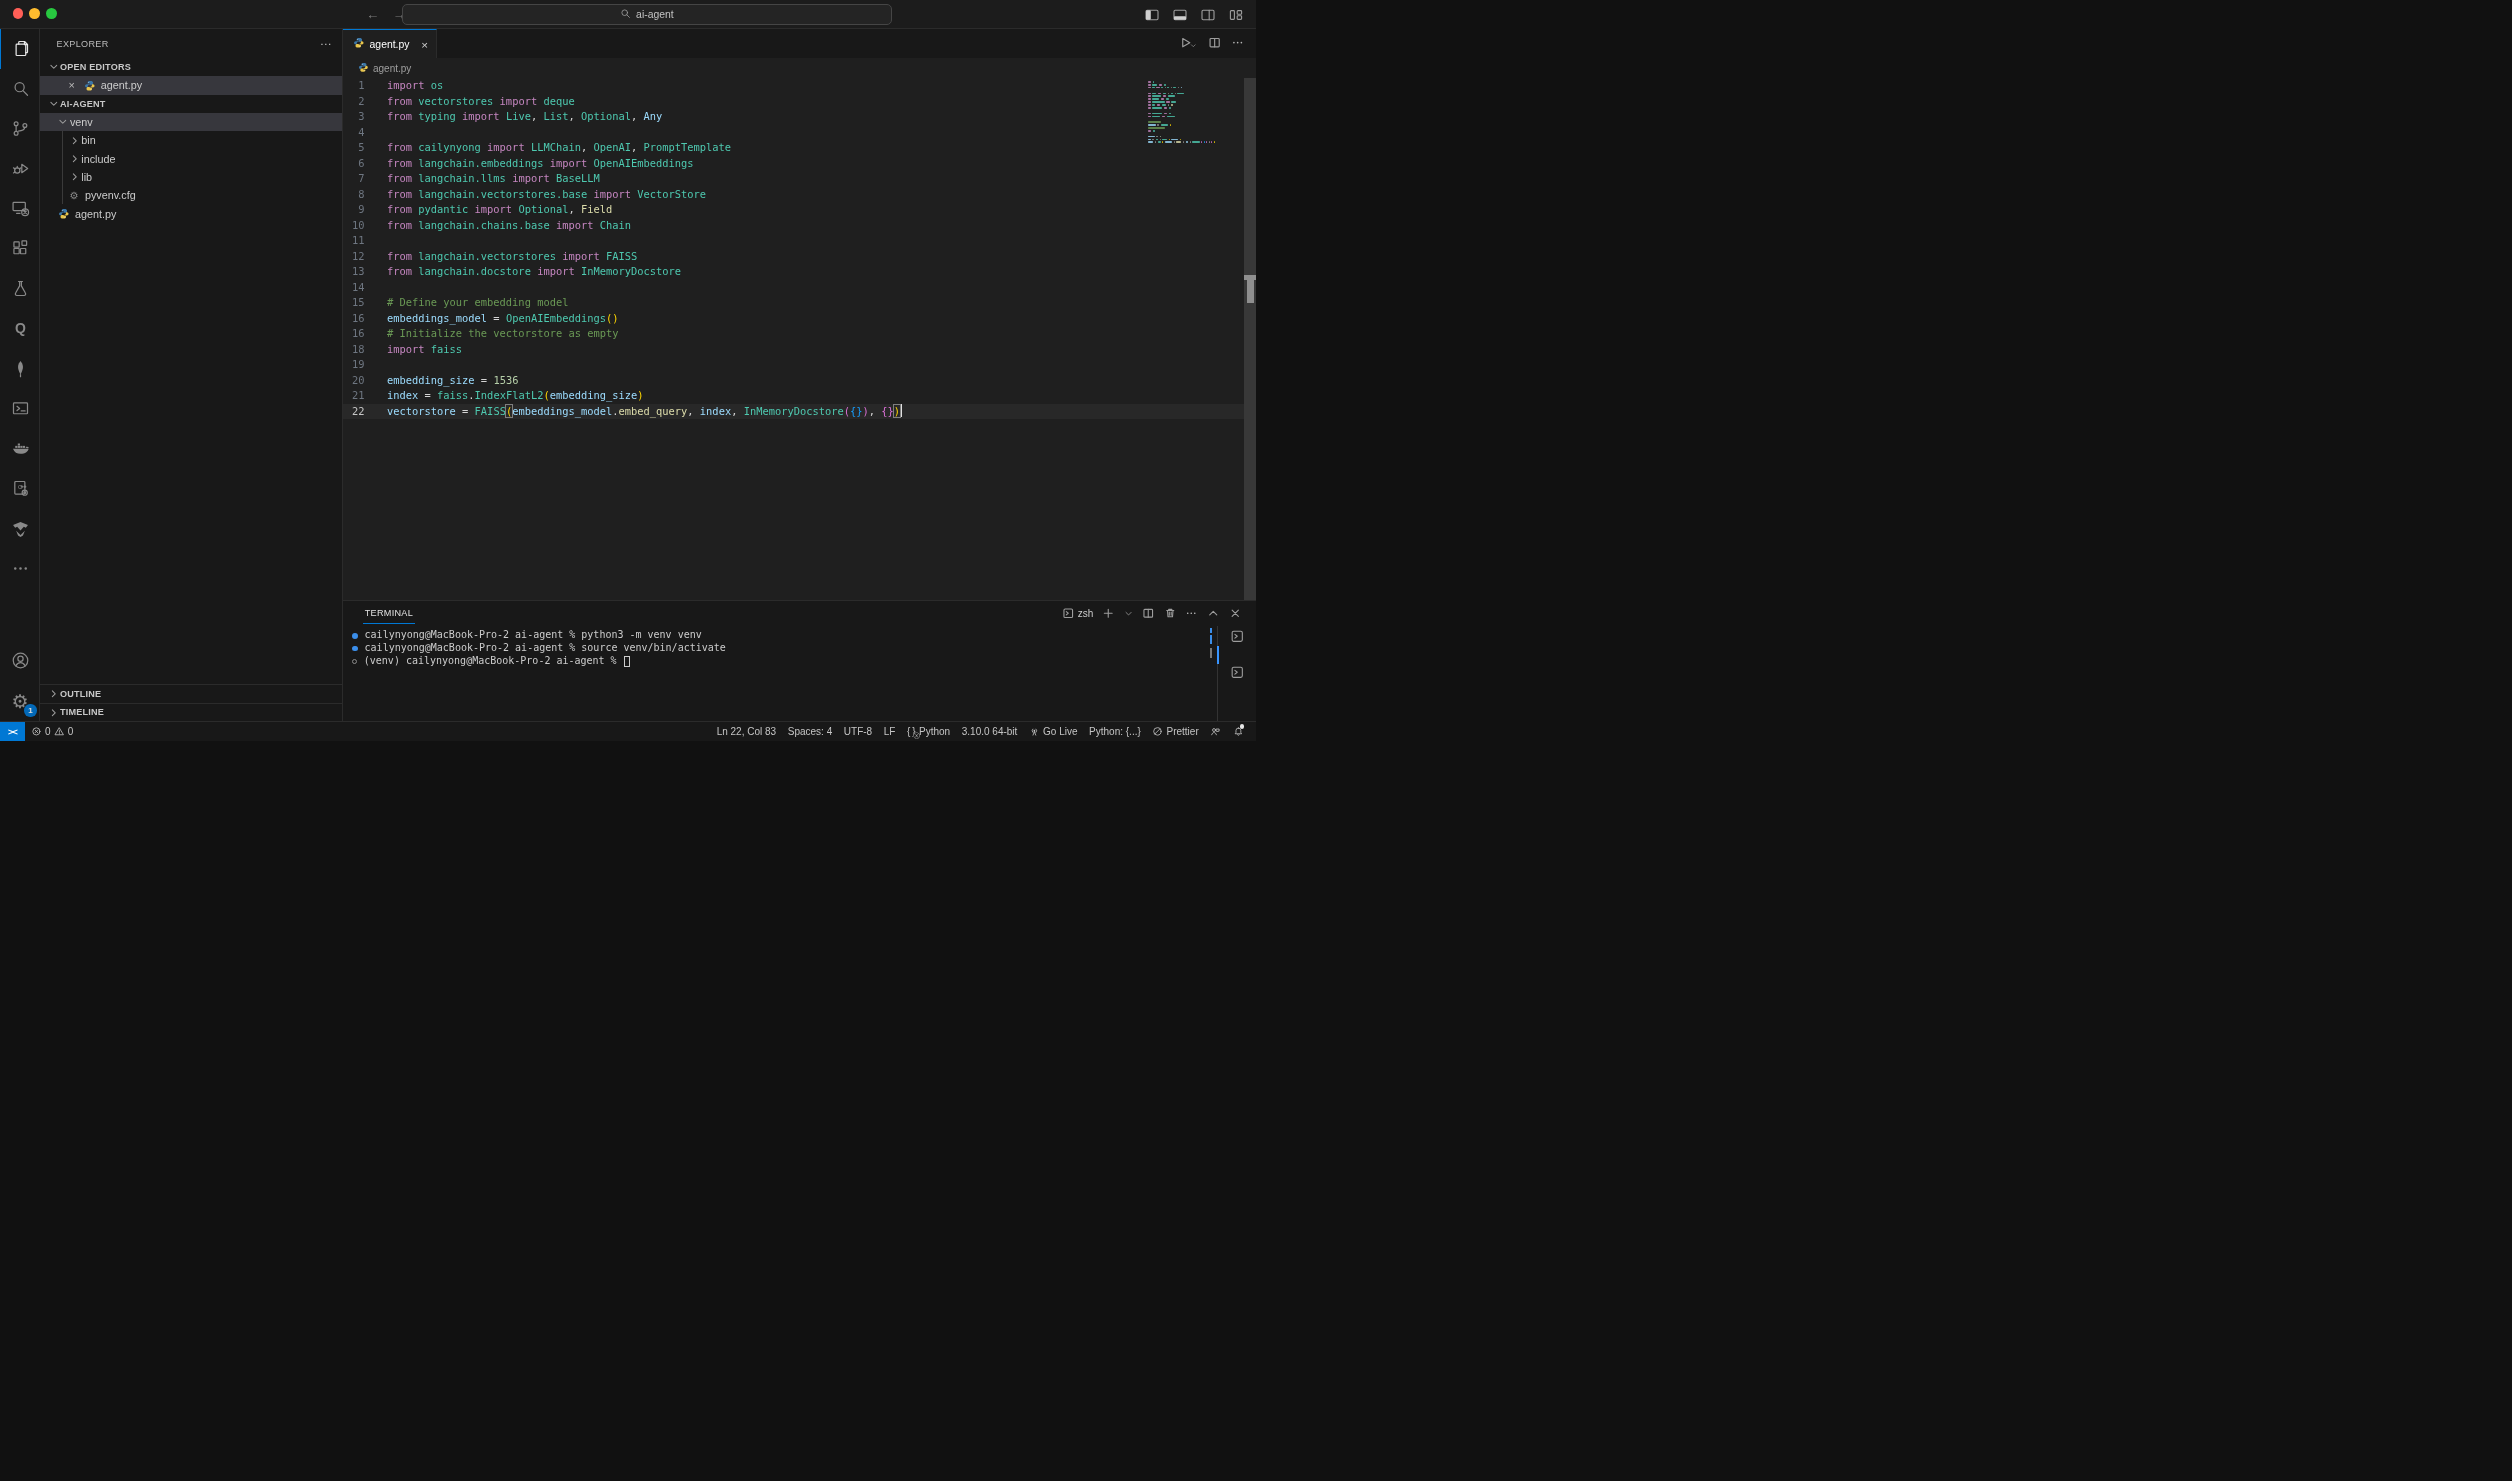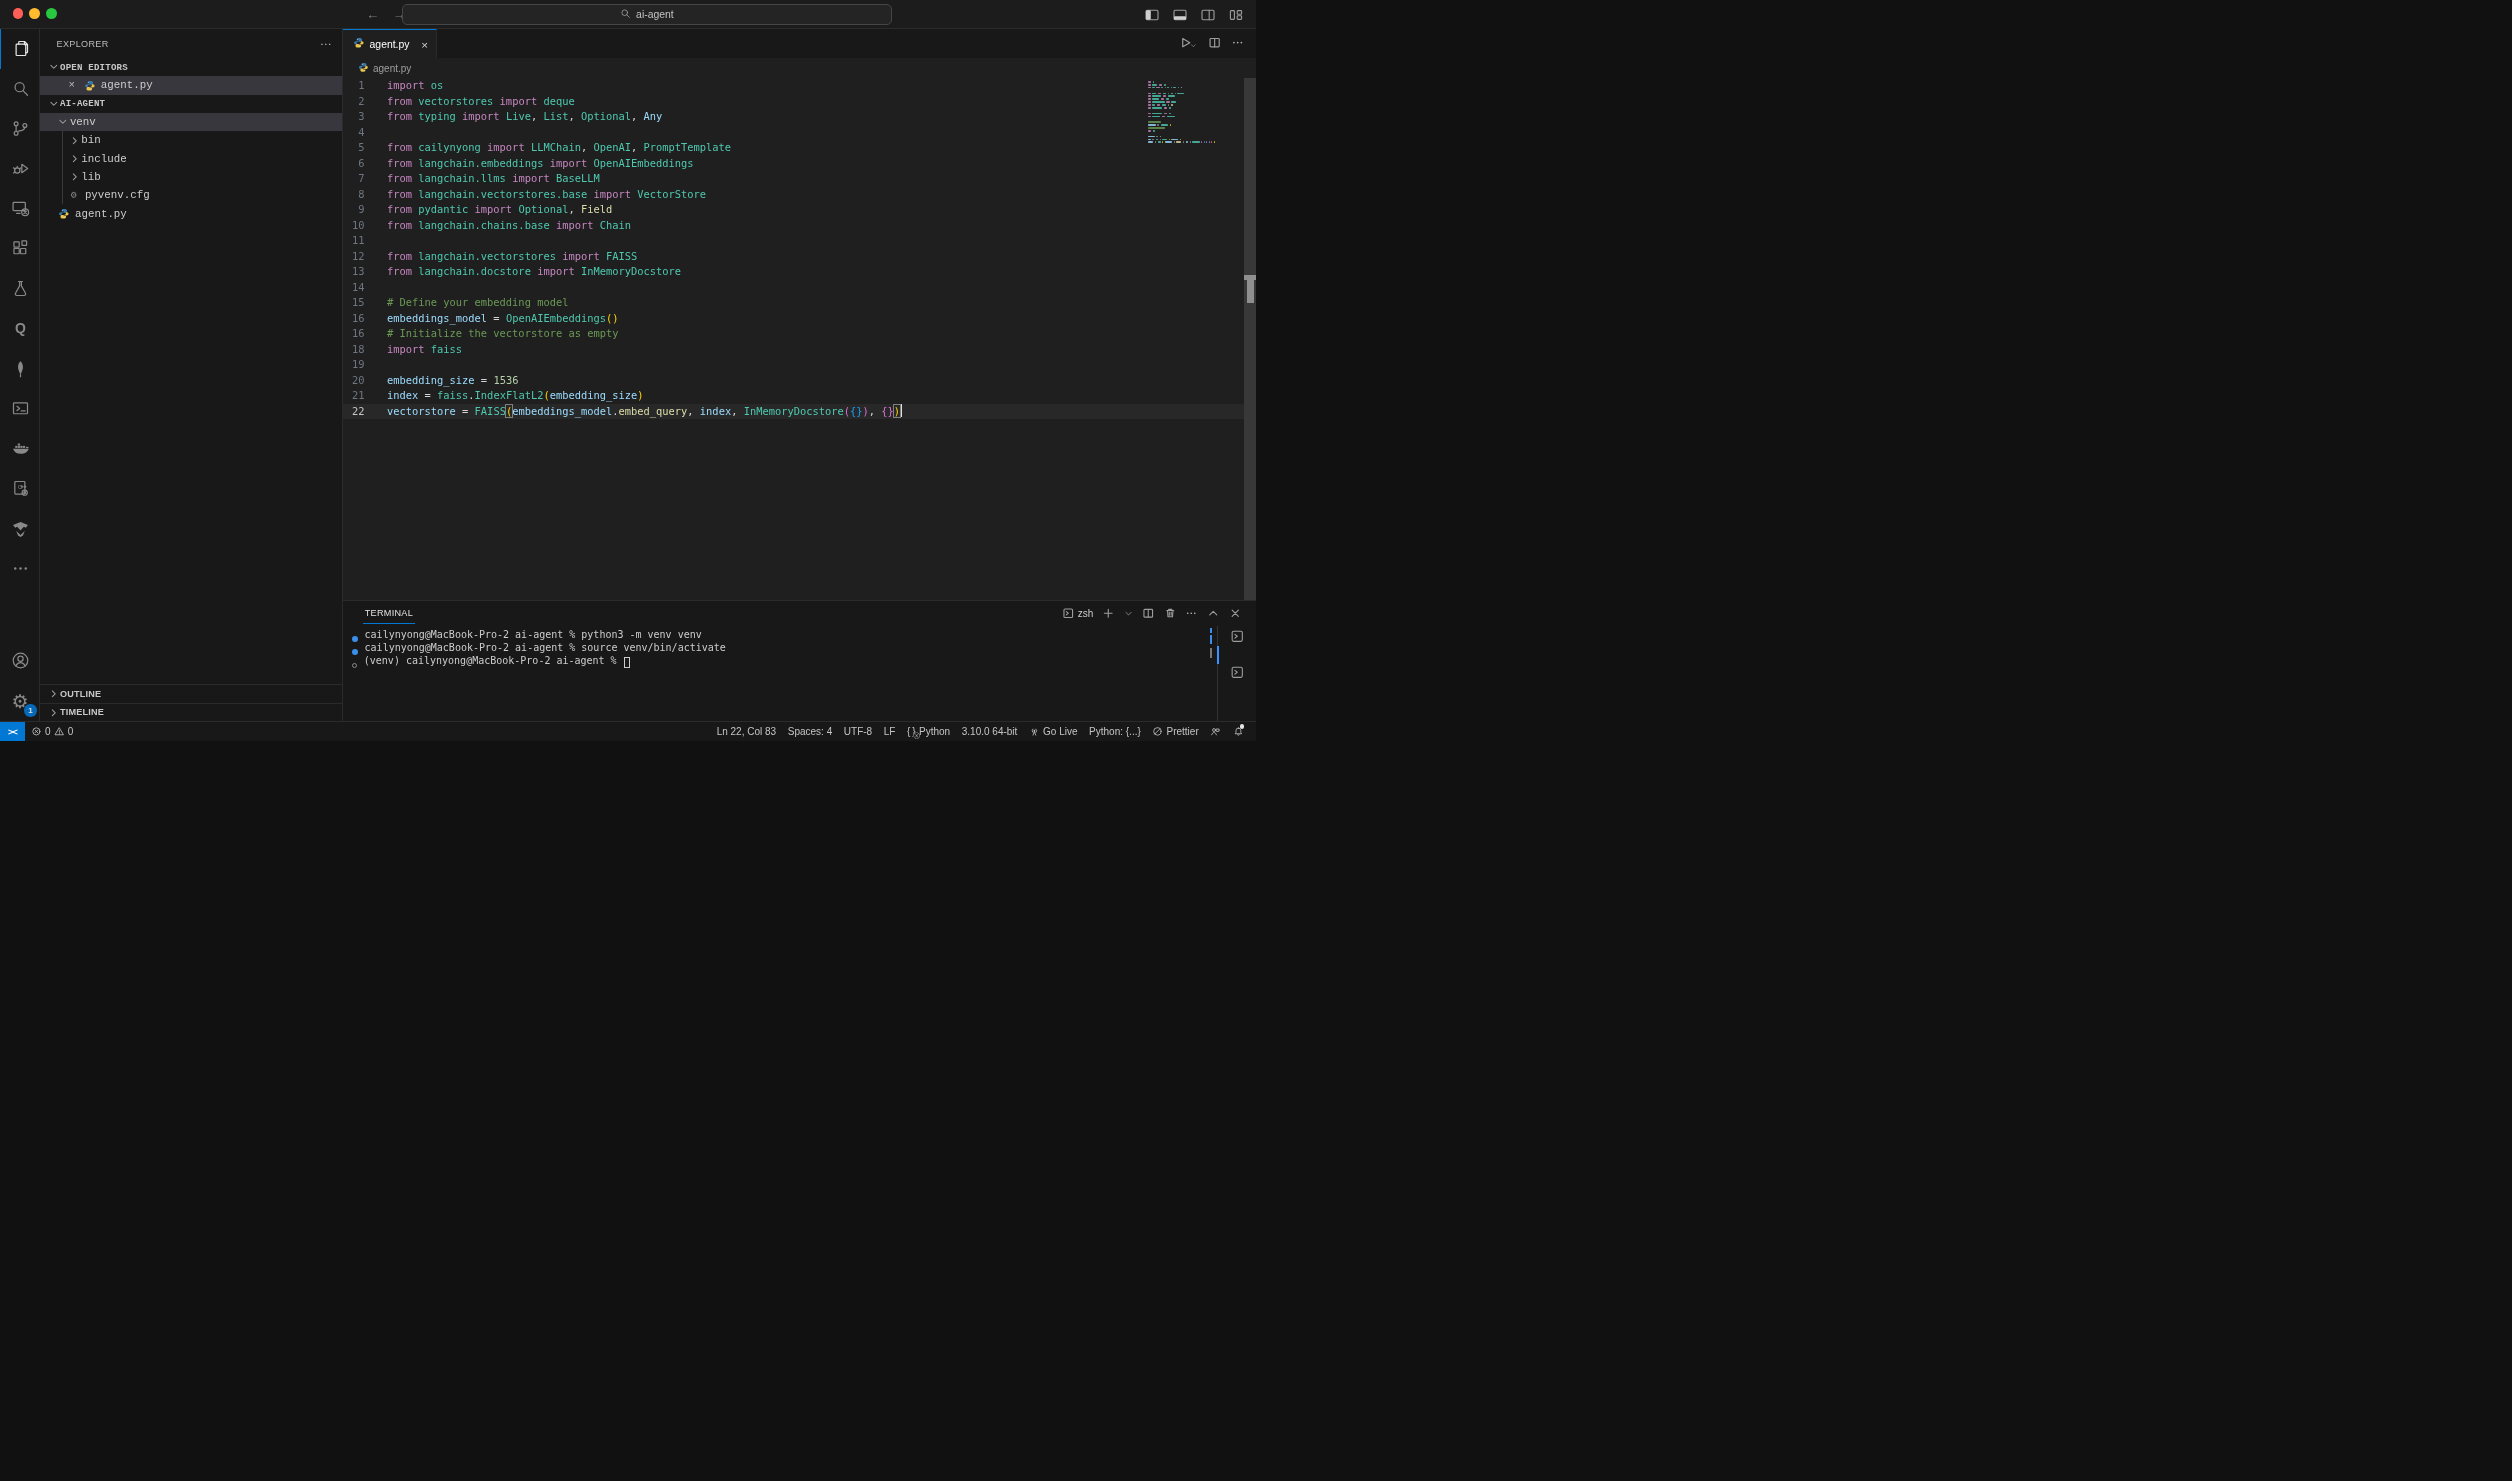--- a/index.html
+++ b/index.html
@@ -80,21 +80,21 @@
   
   #terminal{position:absolute;left:343px;right:0;top:600px;height:121px;background:#181818;border-top:0.8px solid #2b2b2b;}
   #term-header{height:25px;display:flex;align-items:center;padding-left:20px;}
   #term-tab{color:#e2e2e2;font-size:9.1px;letter-spacing:0.3px;border-bottom:1.2px solid #0078d4;padding:5px 1.7px 5.8px;}
   #term-actions{margin-left:auto;display:flex;align-items:center;gap:9.1px;padding-right:15px;color:#c5c5c5;}
   #term-actions .tic{display:flex;align-items:center;gap:3.3px;}
   #term-actions svg{width:12.5px;height:12.5px;}
   #term-actions .shell{font-size:10px;color:#cccccc;}
   #term-body{position:absolute;left:0;top:25px;right:38px;bottom:0;font-family:"DejaVu Sans Mono",monospace;
       font-size:10px;line-height:12.8px;color:#cccccc;padding-top:3.3px;}
-  .term-line{display:flex;align-items:flex-end;white-space:pre;}
+  .term-line{display:flex;align-items:center;white-space:pre;}
   .tmark{width:5.8px;height:5.8px;border-radius:50%;margin:0 6.7px 0 9.1px;flex:none;}
   .tmark.filled{background:#3b8eea;}
   .tmark.hollow{border:0.8px solid #8a8a8a;width:5px;height:5px;}
   .term-cursor{display:inline-block;width:5.8px;height:10.8px;border:0.8px solid #cccccc;margin-left:1.7px;vertical-align:middle;}
   #term-rail-divider{position:absolute;right:38px;top:25px;bottom:0;width:0.8px;background:#333333;}
   #term-rail{position:absolute;right:0;top:25px;width:38px;bottom:0;}
   .rail-box{position:absolute;left:13.3px;width:12.5px;height:12.5px;}
   .rail-box svg{width:12.5px;height:12.5px;}
   .ovmark{position:absolute;width:2.5px;}
   #term-scroll{position:absolute;right:37px;top:45px;width:2.5px;height:17.5px;background:#3794ff;}
@@ -280,21 +280,21 @@
           <div class="badge">1</div>
         </div>
       </div>
   </div>
 
   <div id="sidebar">
     <div id="sidebar-header">
       <span>EXPLORER</span>
       <span style="font-size:11.6px;">⋯</span>
     </div>
-    <div id="side-rows" style="position:relative;font-family:Liberation Mono, monospace;">
+    <div id="side-rows" style="position:relative;">
         <div class="side-row section" style="padding-left: 6.7px;">
           <span class="chev">
             <svg viewBox="0 0 16 16">
               <path d="M4 6l4 4 4-4"></path>
             </svg>
           </span>
           <span>OPEN EDITORS</span>
         </div>
         <div class="side-row selected" style="padding-left: 25px;">
           <span class="closex">×</span>

